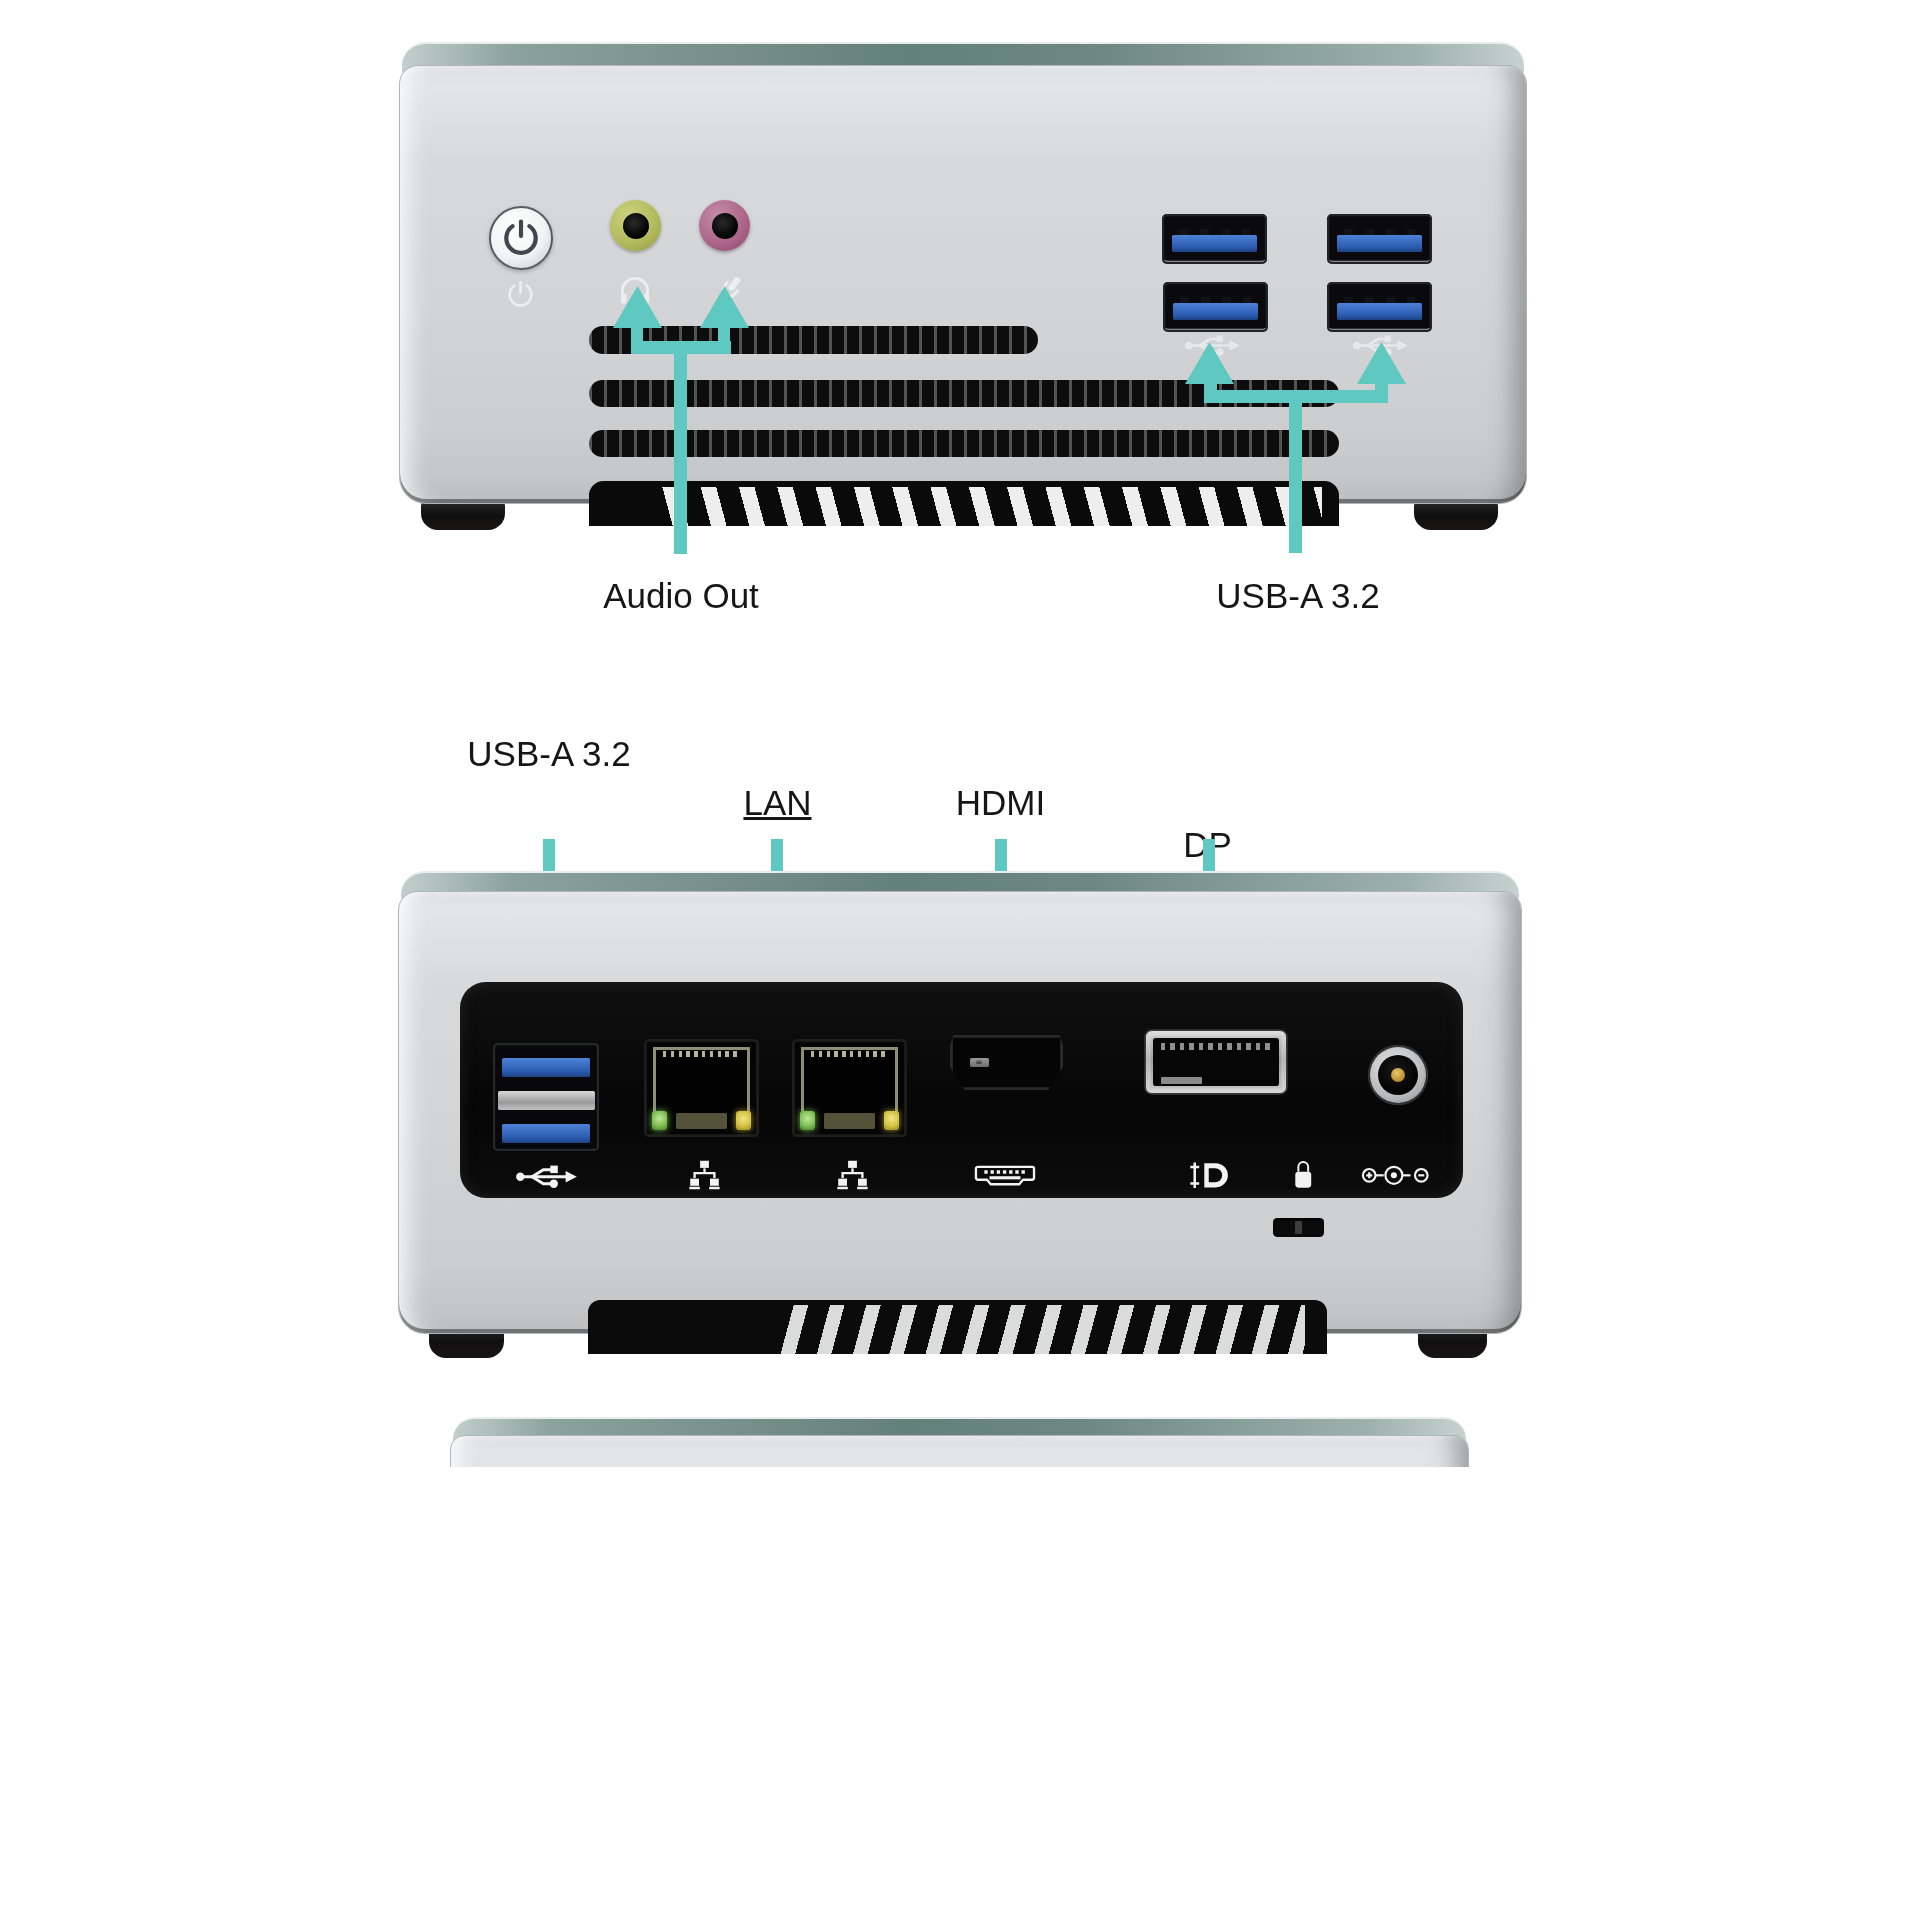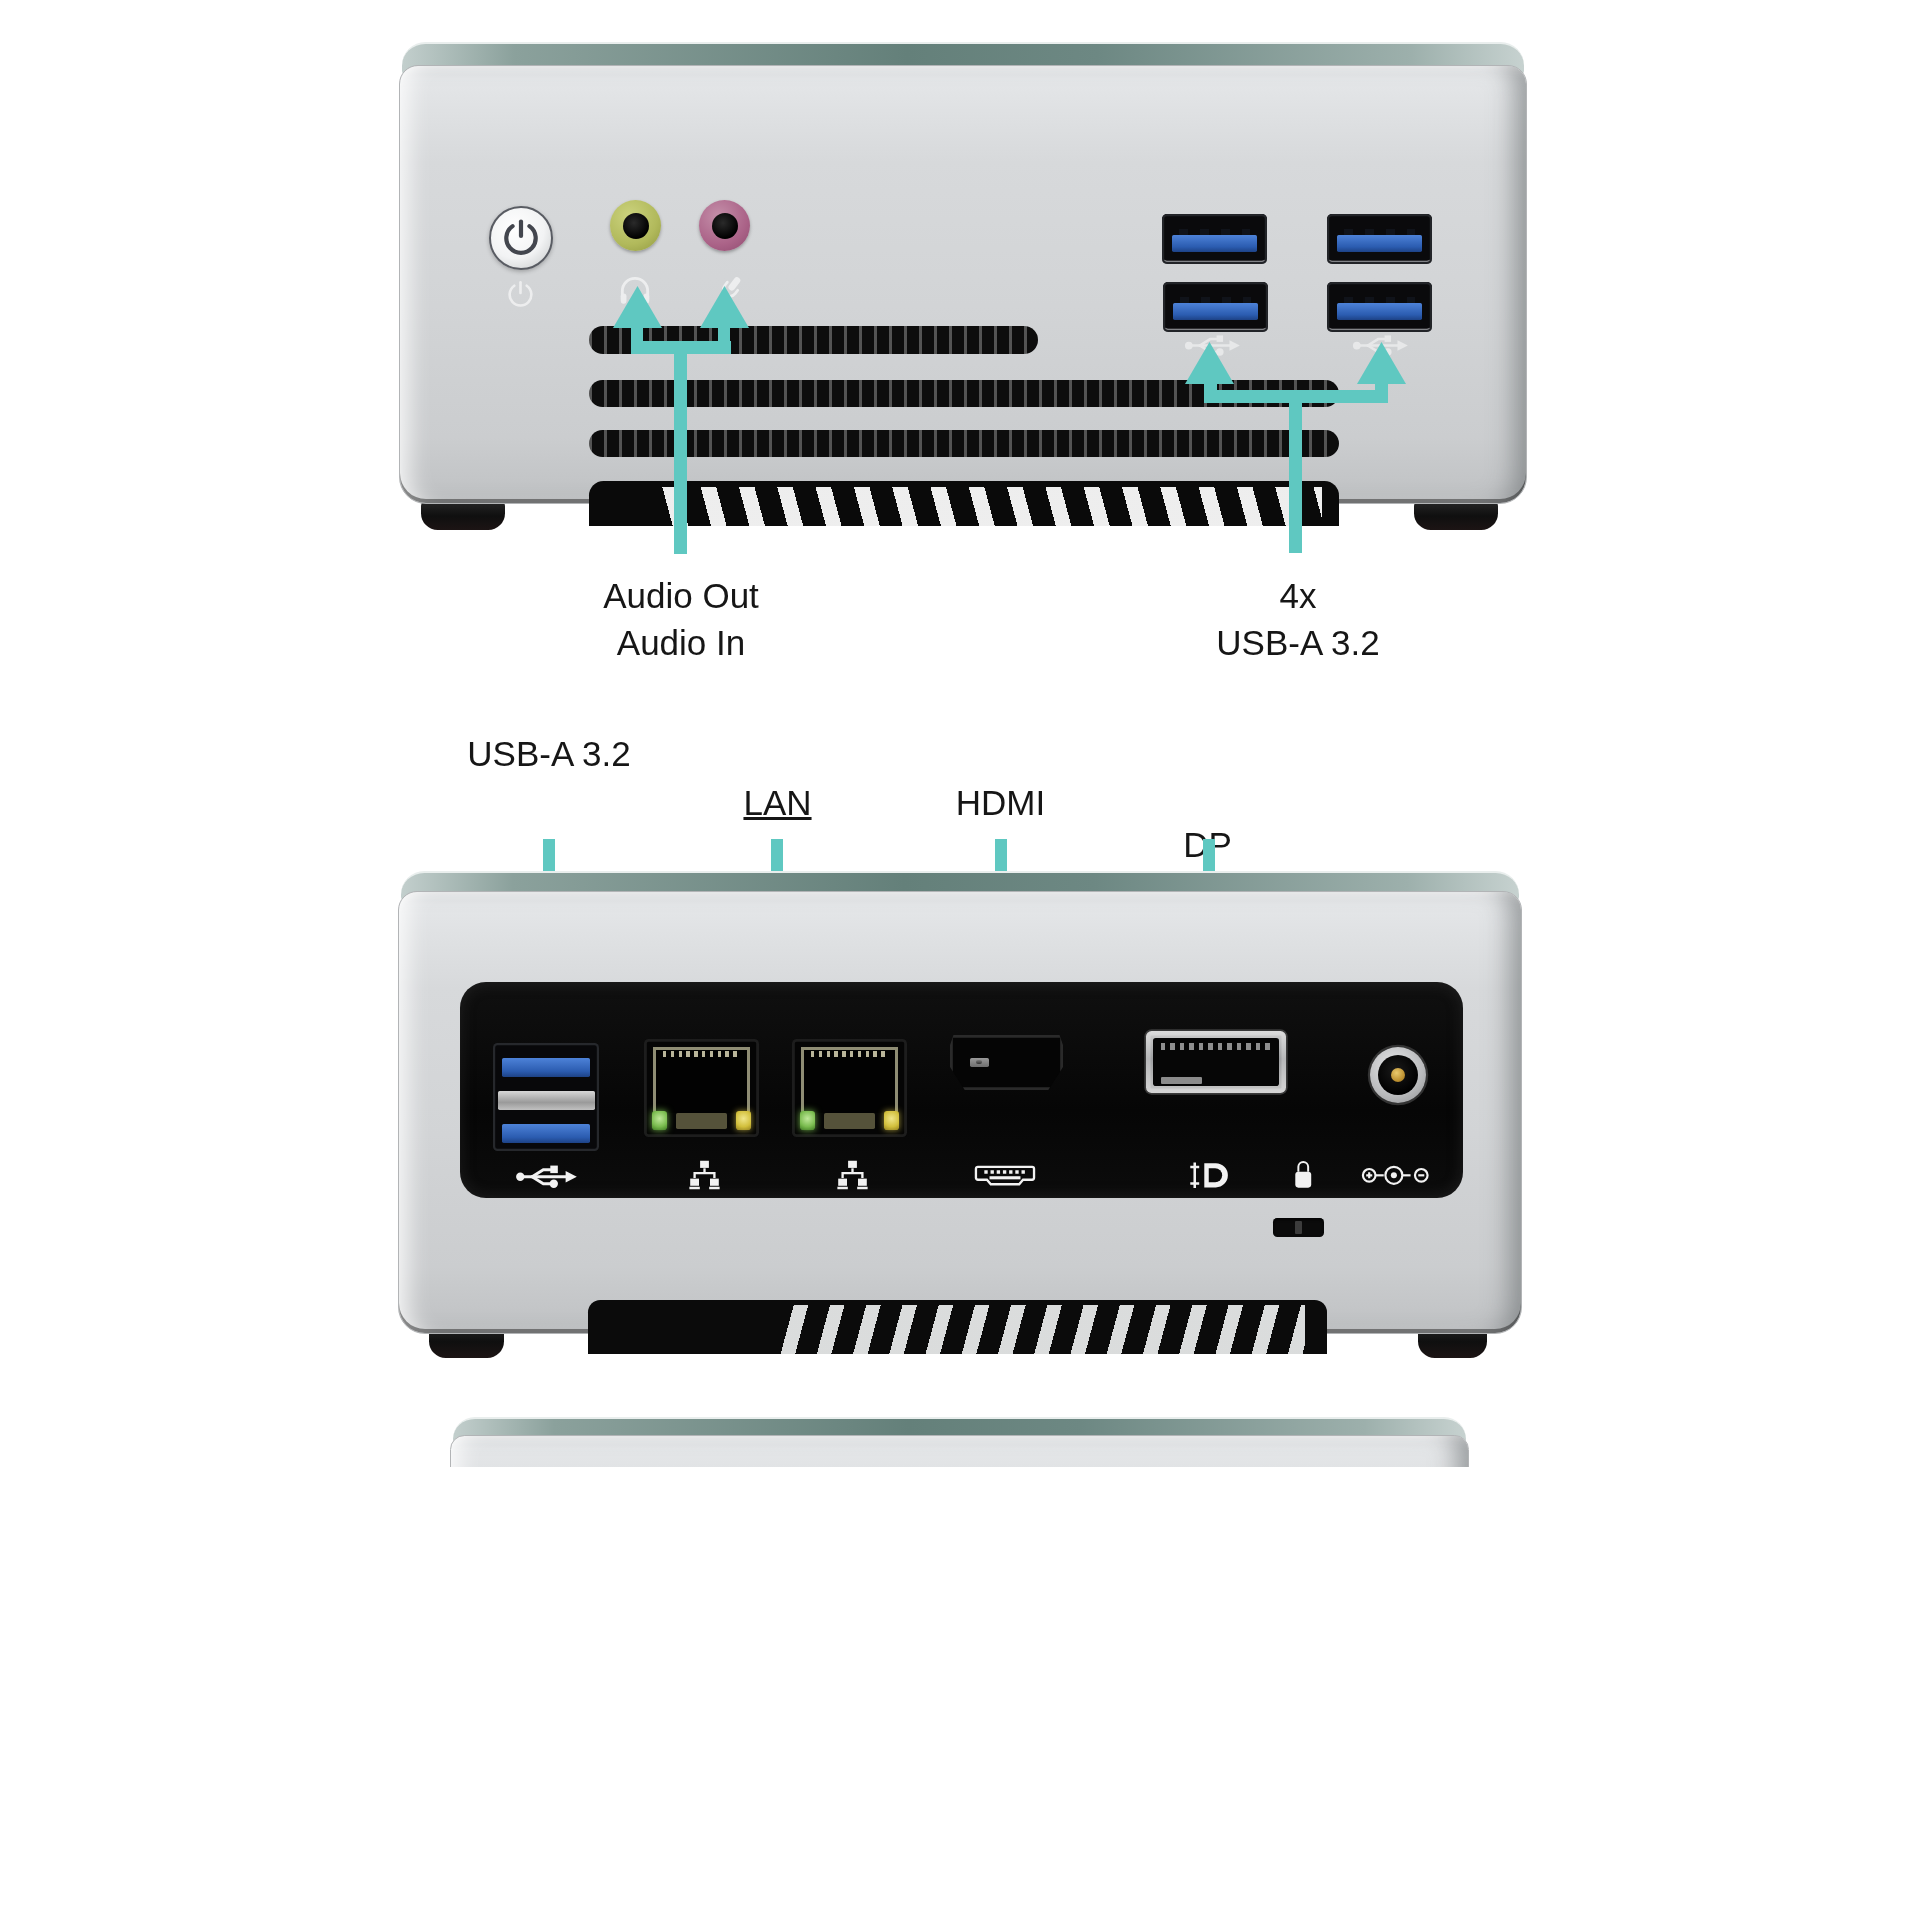--- a/index.html
+++ b/index.html
@@ -251,24 +251,22 @@
 
   <div class="head-up" style="left:1185px;top:342px;width:49px;height:42px;"></div>
   <div class="head-up" style="left:1357px;top:342px;width:49px;height:42px;"></div>
   <div class="arrow-part" style="left:1204px;top:381px;width:13.4px;height:22px;"></div>
   <div class="arrow-part" style="left:1375px;top:381px;width:13.4px;height:22px;"></div>
   <div class="arrow-part" style="left:1204px;top:390px;width:184px;height:13.4px;"></div>
   <div class="arrow-part" style="left:1289px;top:402px;width:13.4px;height:151px;"></div>
 
   <div class="ann" style="left:514px;top:572px;width:334px;">
     <div>Audio Out</div>
-    <div>Audio In</div>
   </div>
   <div class="ann" style="left:1131px;top:572px;width:334px;">
-    <div>4x</div>
     <div>USB-A 3.2</div>
   </div>
 
   <div class="ann" style="left:382px;top:730px;width:334px;line-height:48px;">
     <div>USB-A 3.2</div>
   </div>
   <div class="ann" style="left:694px;top:779px;width:167px;text-decoration:underline;">LAN</div>
   <div class="ann" style="left:917px;top:779px;width:167px;">HDMI</div>
   <div class="ann" style="left:1124px;top:821px;width:167px;">DP</div>
 

